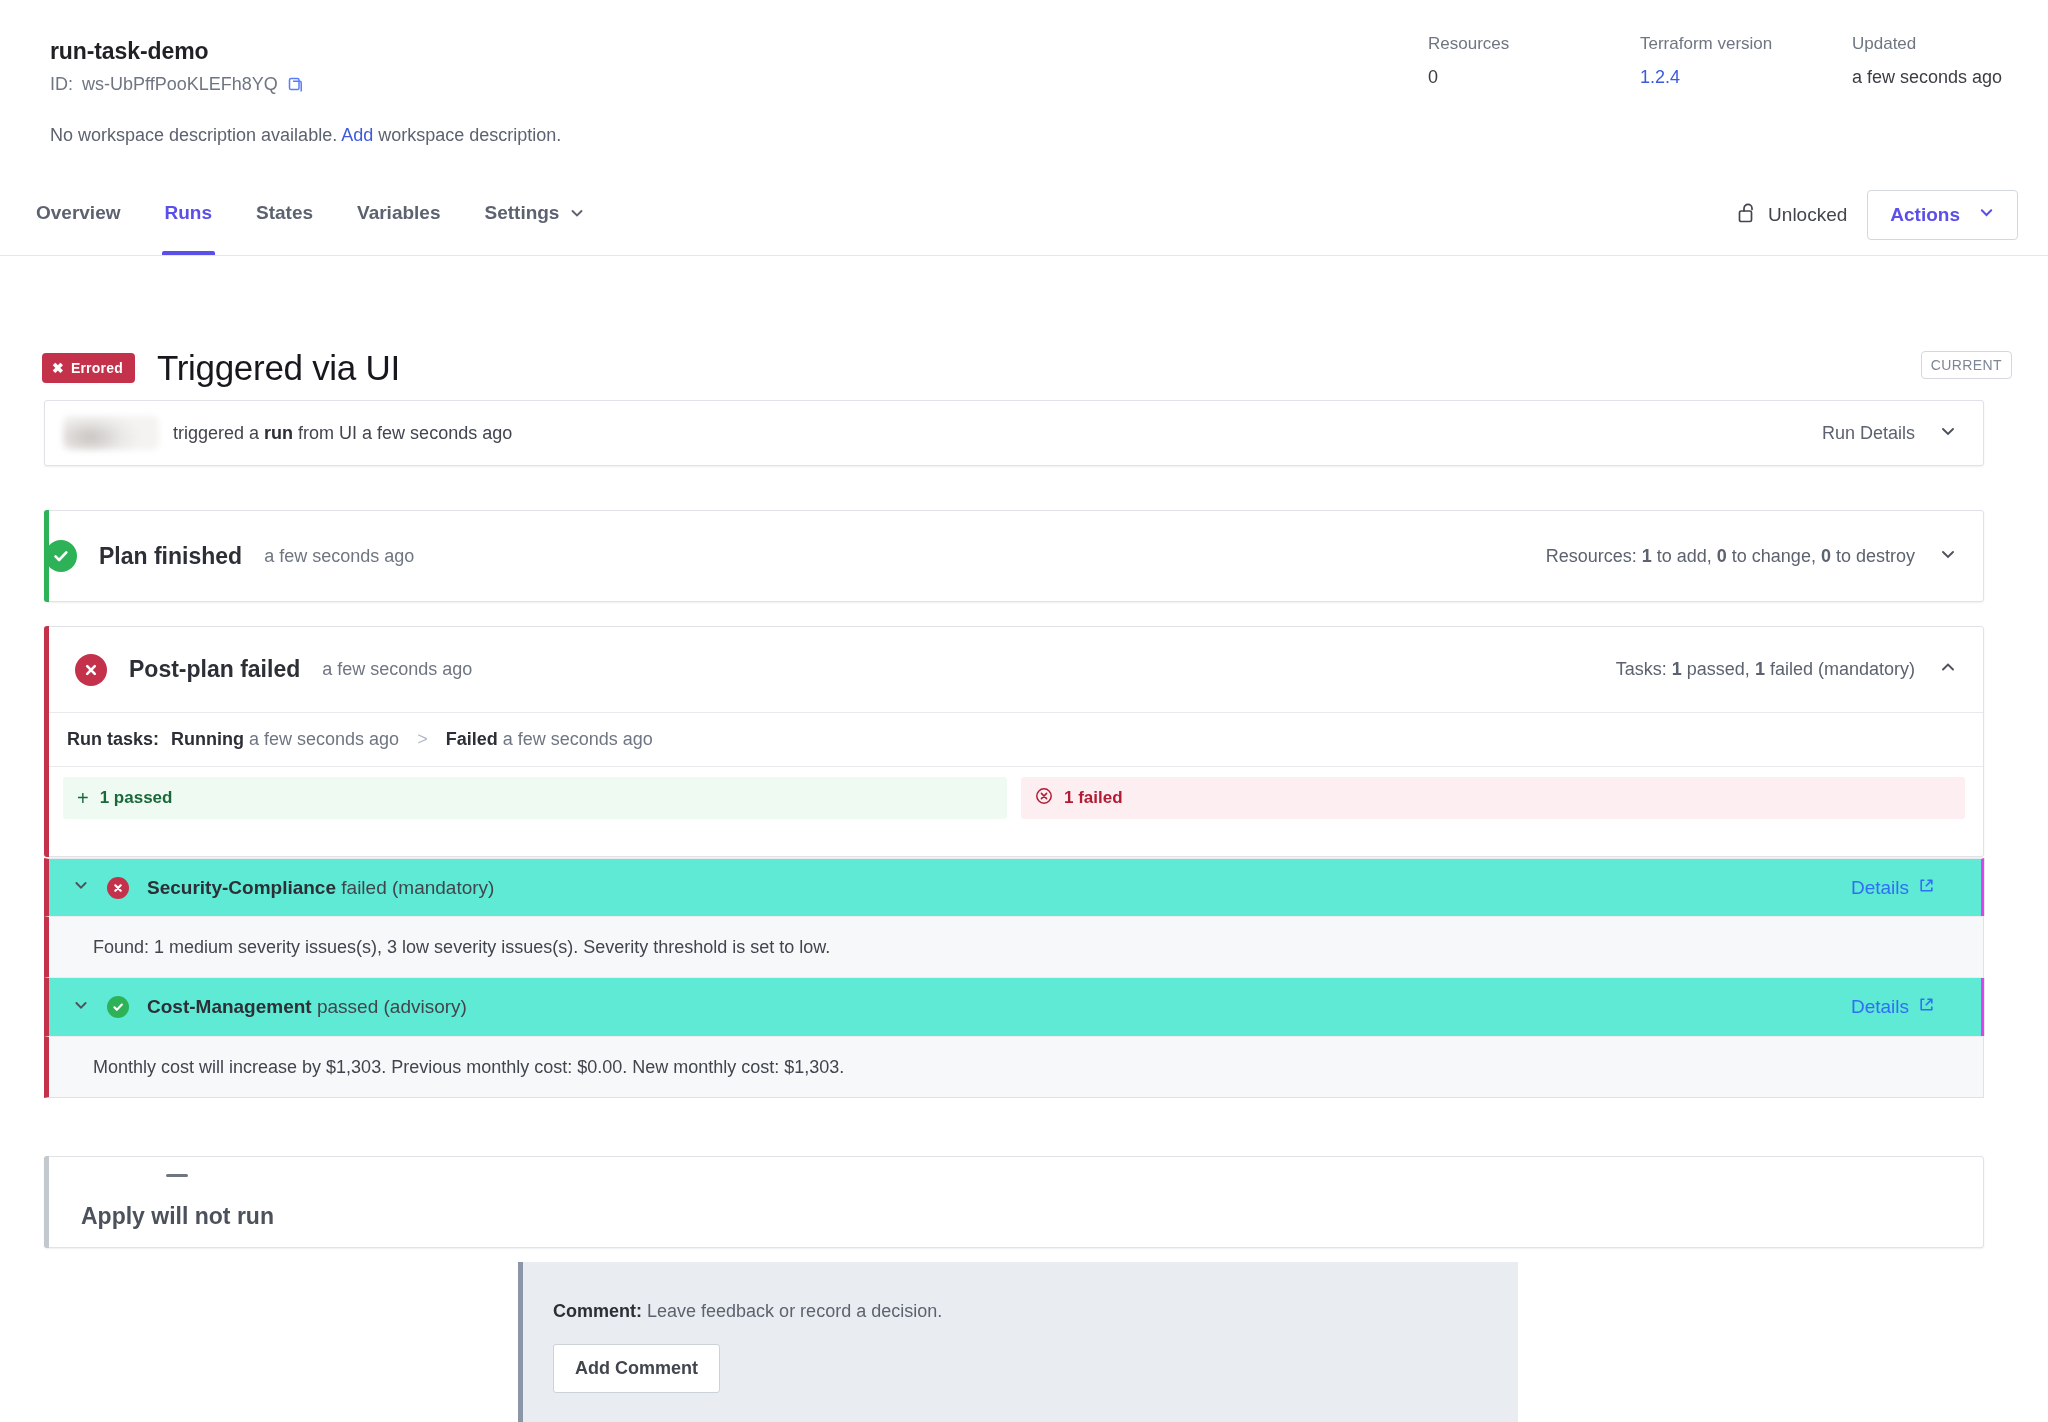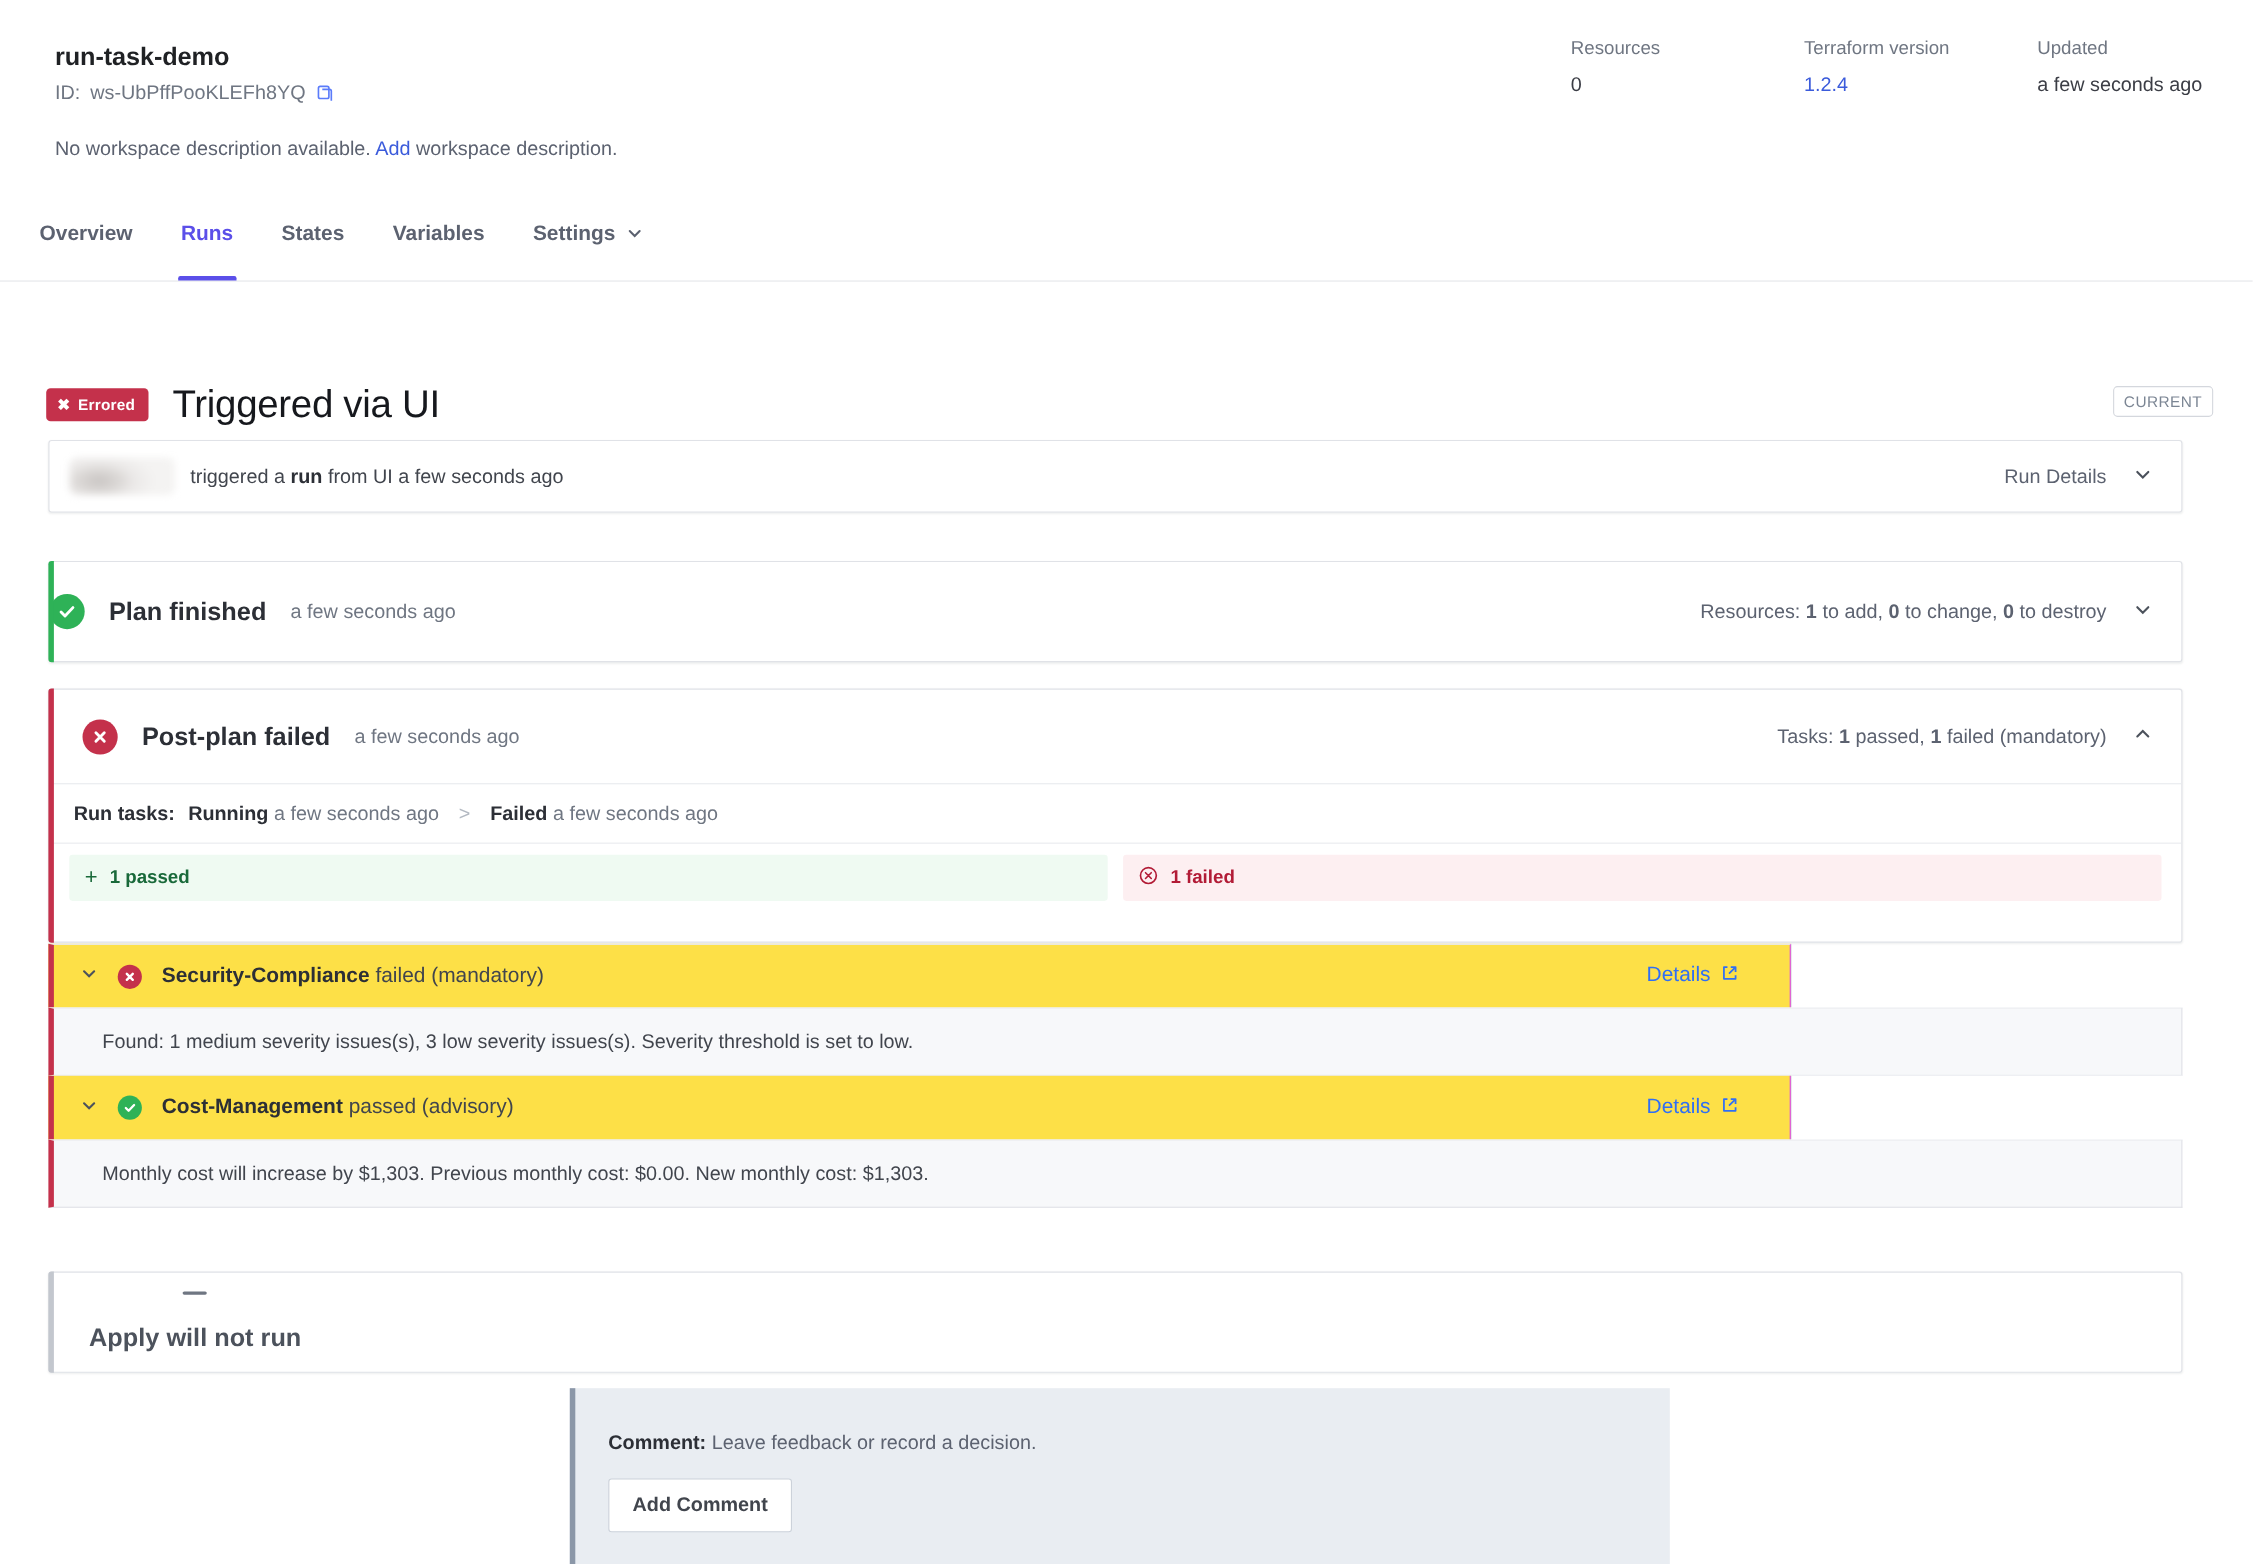--- a/index.html
+++ b/index.html
@@ -150,22 +150,22 @@
   .pill {
     flex: 1; height: 42px; border-radius: 3px; display: flex; align-items: center; gap: 11px;
     padding-left: 14px; font-size: 17px; font-weight: bold;
   }
   .pill.pass { background: #effaf2; color: #19693a; }
   .pill.fail { background: #fdeff1; color: #b21b36; }
   .pill .plus { font-size: 20px; font-weight: normal; }
 
   
   .task-row {
-    position: absolute; left: 44px; width: 1584px; background: #fde047;
-    border-left: 5px solid #c4314b; border-right: 1px solid #d946ef;
+    position: absolute; left: 44px; width: 1940px; background: #5eead4;
+    border-left: 5px solid #c4314b; border-right: 3px solid #d946ef;
     display: flex; align-items: center; justify-content: space-between;
     box-shadow: 1px 0 0 rgba(224,226,231,0.9);
   }
   .task-row .tr-left { display: flex; align-items: center; gap: 18px; padding-left: 24px; }
   .task-caret { color: #4c525c; font-size: 17px; width: 16px; }
   .ico-sm { width: 22px; height: 22px; border-radius: 50%; display: inline-flex; align-items: center; justify-content: center; }
   .ico-sm.ok { background: #2eb257; }
   .ico-sm.err { background: #c4314b; }
   .task-name { font-size: 19px; color: #41454d; }
   .task-name b { font-weight: bold; color: #2c2f36; }
@@ -268,20 +268,39 @@
         <span>Settings</span>
         <span class="chev-sm">
           <svg width="16" height="16" viewBox="0 0 16 16">
               <path d="M3.5 6l4.5 4.5L12.5 6" fill="none" stroke="#5c6270" stroke-width="1.9" stroke-linecap="round"></path>
             </svg>
         </span>
       </div>
     </div>
   </div>
 
+  <div class="nav-right">
+    <div class="lock-wrap">
+      <span>
+        <svg width="20" height="22" viewBox="0 0 20 22">
+          <rect x="2.5" y="9" width="12" height="10.5" rx="1.6" fill="none" stroke="#41454d" stroke-width="1.7"></rect>
+          <path d="M7 9V6.4A4 4 0 0 1 15 6.4V7.4" fill="none" stroke="#41454d" stroke-width="1.7" stroke-linecap="round"></path>
+        </svg>
+      </span>
+      <span>Unlocked</span>
+    </div>
+    <div class="actions-btn">
+      <span>Actions</span>
+      <span>
+        <svg width="17" height="17" viewBox="0 0 17 17">
+            <path d="M3.8 6.2l4.7 4.8 4.7-4.8" fill="none" stroke="#5b4fe9" stroke-width="2" stroke-linecap="round"></path>
+          </svg>
+      </span>
+    </div>
+  </div>
 
   <div class="run-head">
     <div class="badge-errored">
       <span class="x">✖</span>
       <span>Errored</span>
     </div>
     <div class="run-title">Triggered via UI</div>
   </div>
   <div class="current-badge">CURRENT</div>
 

